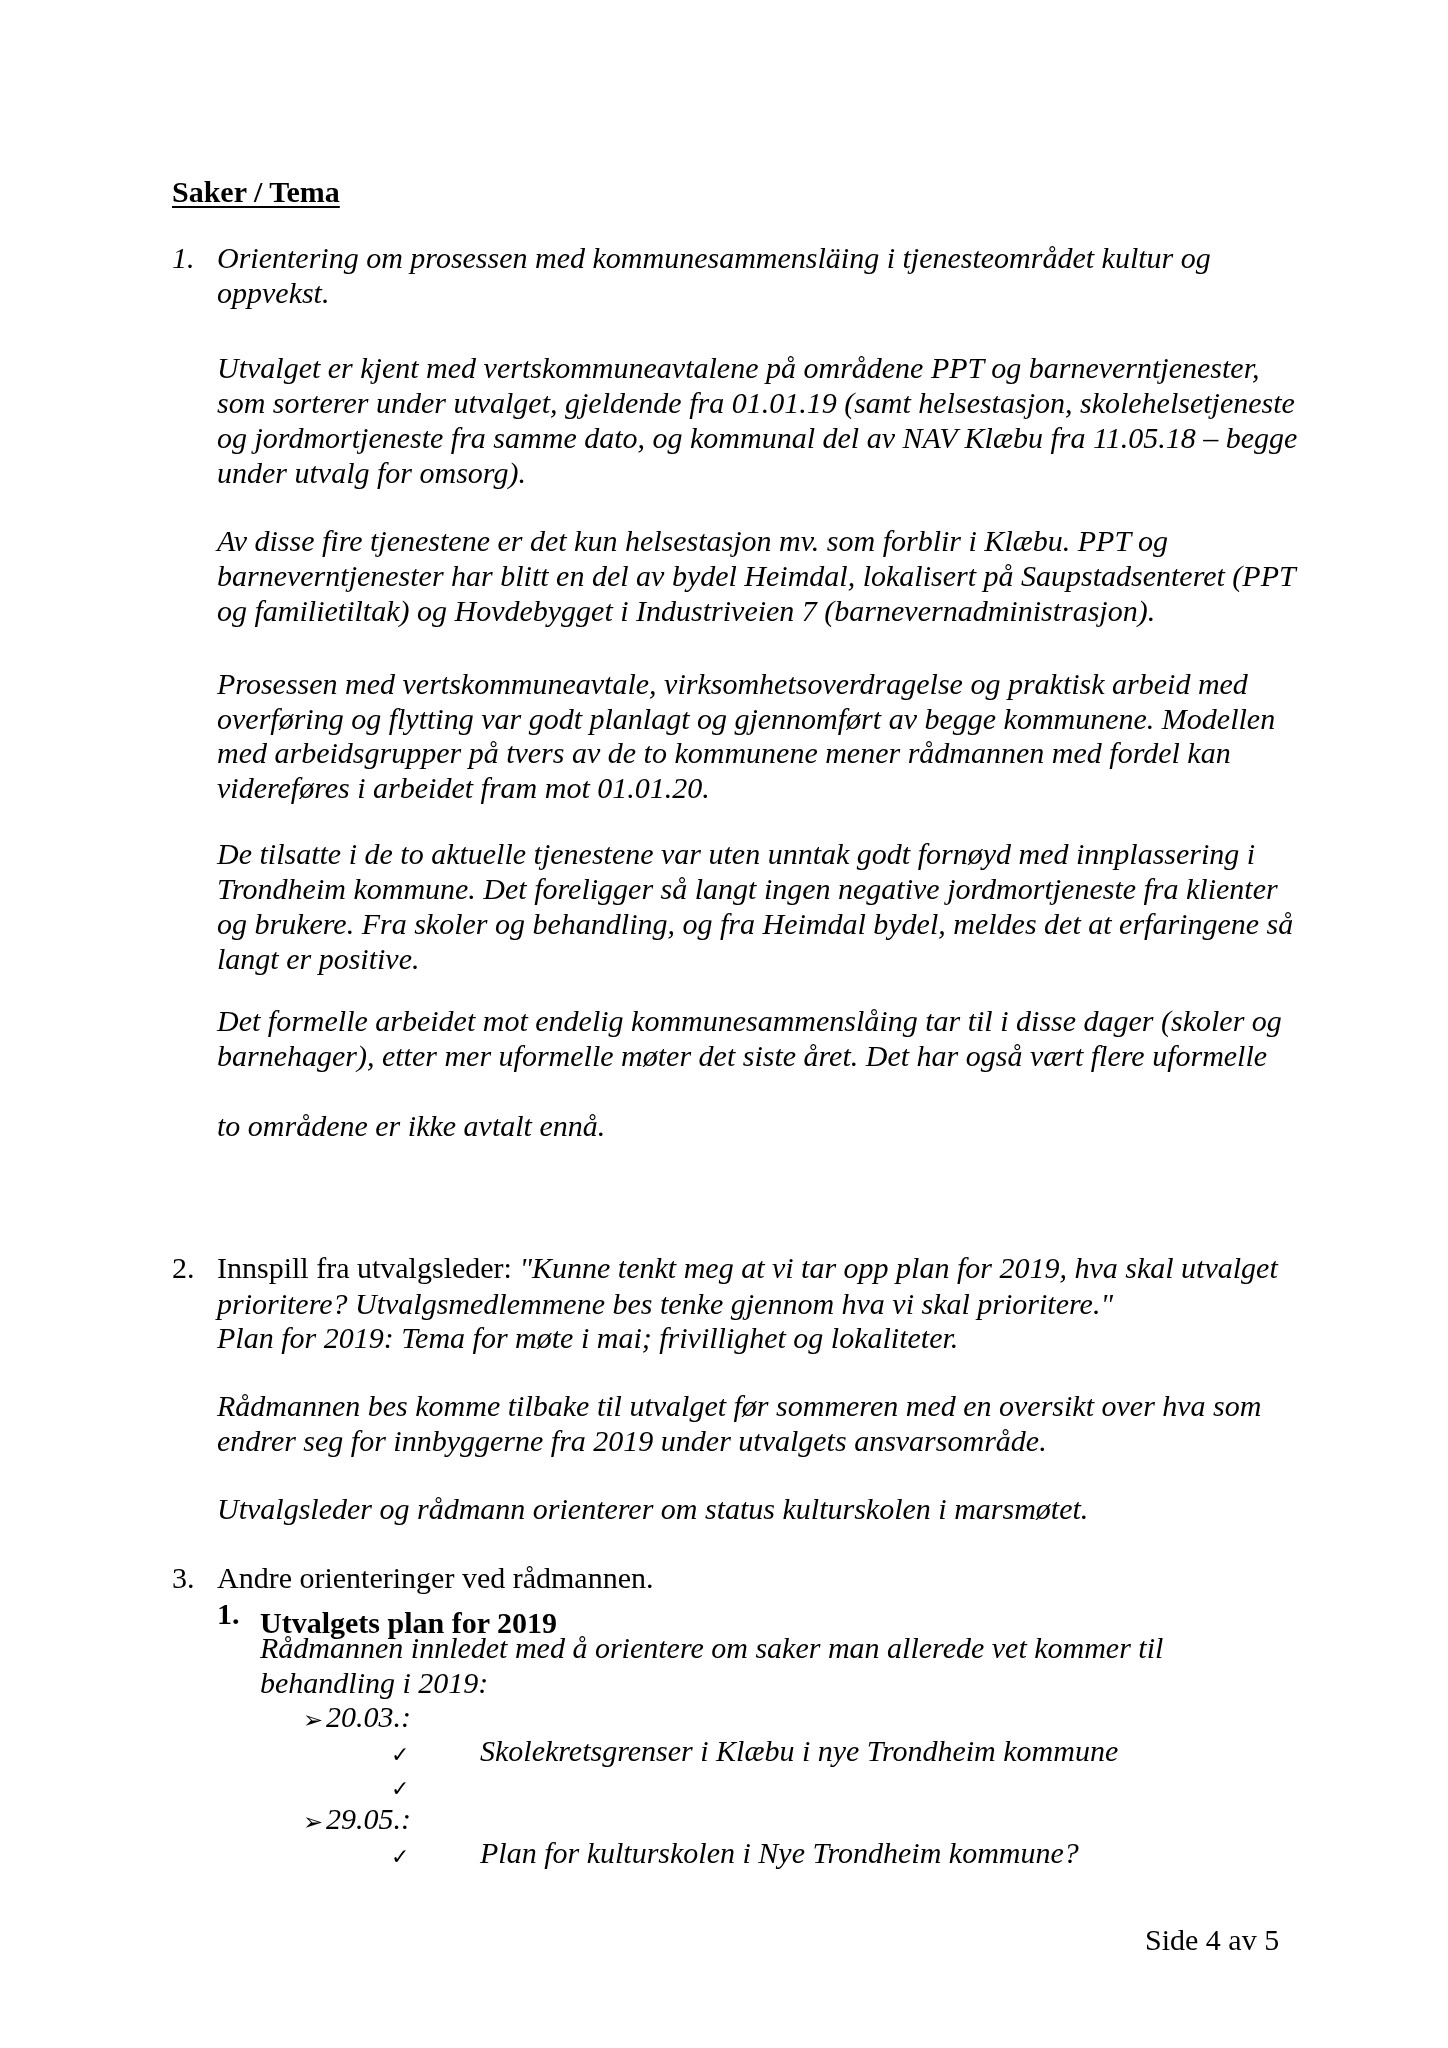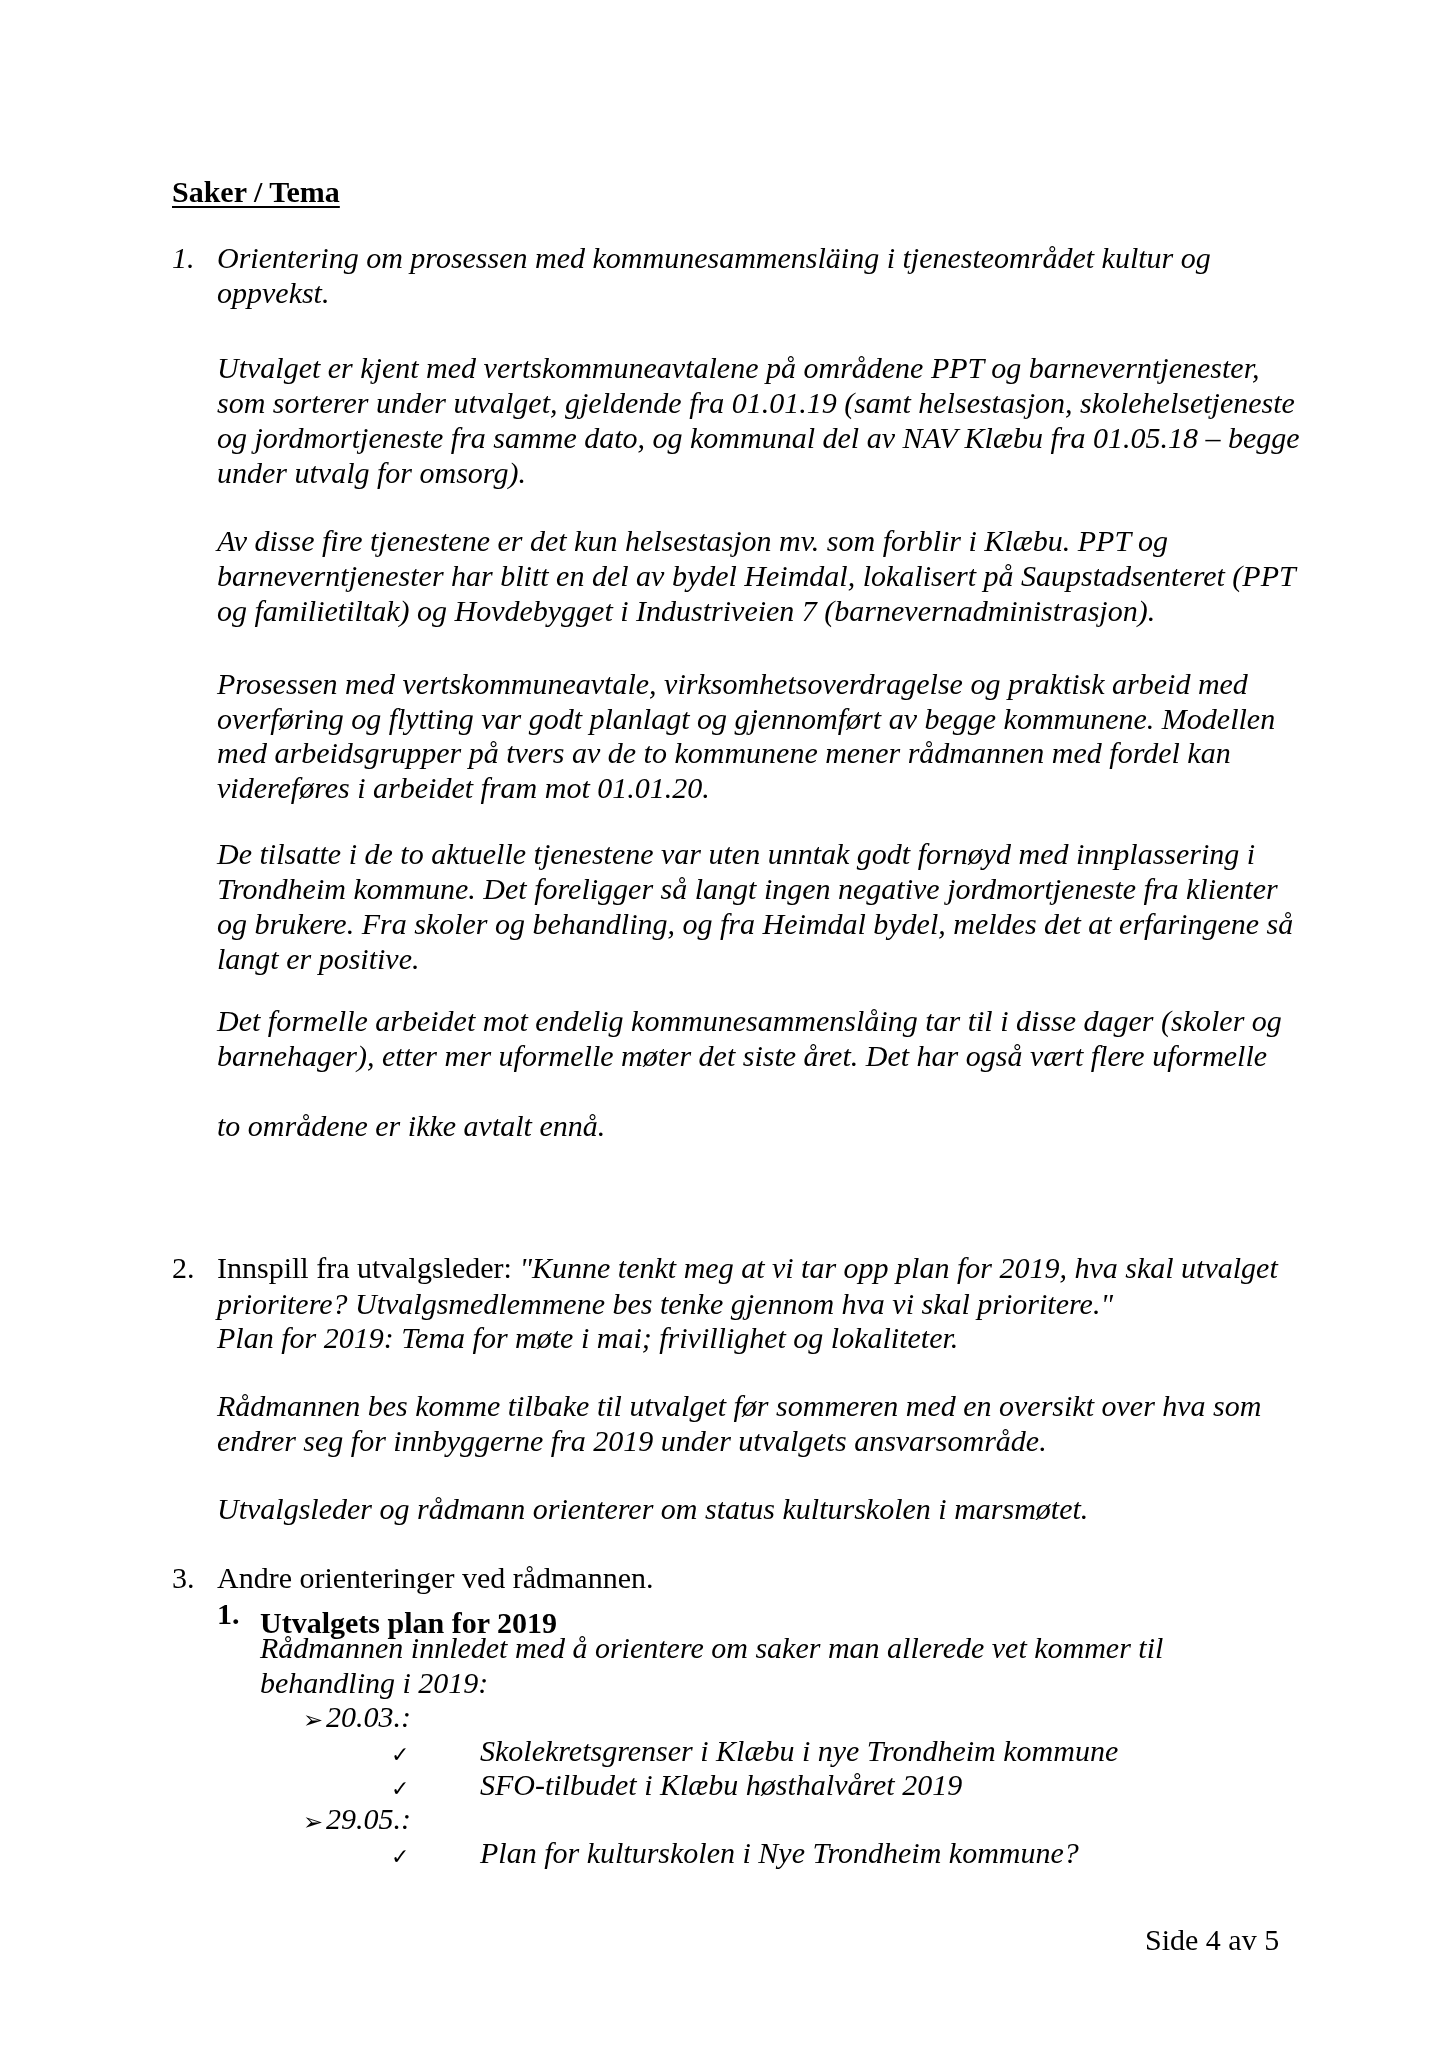--- a/index.html
+++ b/index.html
@@ -26,21 +26,21 @@
 <div class="page">
 
   <div class="line heading">Saker / Tema</div>
 
   <div class="line num it" style="top:243px">1.</div>
   <div class="line t1 it" style="top:243px">Orientering om prosessen med kommunesammensläing i tjenesteområdet kultur og</div>
   <div class="line t1 it" style="top:278px">oppvekst.</div>
 
   <div class="line t1 it" style="top:353px">Utvalget er kjent med vertskommuneavtalene på områdene PPT og barneverntjenester,</div>
   <div class="line t1 it" style="top:388px">som sorterer under utvalget, gjeldende fra 01.01.19 (samt helsestasjon, skolehelsetjeneste</div>
-  <div class="line t1 it" style="top:423px">og jordmortjeneste fra samme dato, og kommunal del av NAV Klæbu fra 01.05.18 – begge</div>
+  <div class="line t1 it" style="top:423px">og jordmortjeneste fra samme dato, og kommunal del av NAV Klæbu fra 11.05.18 – begge</div>
   <div class="line t1 it" style="top:458px">under utvalg for omsorg).</div>
 
   <div class="line t1 it" style="top:526px">Av disse fire tjenestene er det kun helsestasjon mv. som forblir i Klæbu. PPT og</div>
   <div class="line t1 it" style="top:561px">barneverntjenester har blitt en del av bydel Heimdal, lokalisert på Saupstadsenteret (PPT</div>
   <div class="line t1 it" style="top:596px">og familietiltak) og Hovdebygget i Industriveien 7 (barnevernadministrasjon).</div>
 
   <div class="line t1 it" style="top:669px">Prosessen med vertskommuneavtale, virksomhetsoverdragelse og praktisk arbeid med</div>
   <div class="line t1 it" style="top:738px">med arbeidsgrupper på tvers av de to kommunene mener rådmannen med fordel kan</div>
   <div class="line t1 it" style="top:704px">overføring og flytting var godt planlagt og gjennomført av begge kommunene. Modellen</div>
   <div class="line t1 it" style="top:773px">videreføres i arbeidet fram mot 01.01.20.</div>
@@ -72,21 +72,20 @@
   <div class="line t2 it" style="top:1633px">Rådmannen innledet med å orientere om saker man allerede vet kommer til</div>
   <div class="line t2 it" style="top:1668px">behandling i 2019:</div>
 
   <div class="line arrow" style="top:1705px">➢</div>
   <div class="line t3 it" style="top:1702px">20.03.:</div>
 
   <div class="line check" style="top:1740px">✓</div>
   <div class="line t4 it" style="top:1736px">Skolekretsgrenser i Klæbu i nye Trondheim kommune</div>
 
   <div class="line check" style="top:1774px">✓</div>
-  <div class="line t4 it" style="top:1770px">SFO-tilbudet i Klæbu høsthalvåret 2019</div>
 
   <div class="line arrow" style="top:1807px">➢</div>
   <div class="line t3 it" style="top:1804px">29.05.:</div>
 
   <div class="line check" style="top:1842px">✓</div>
   <div class="line t4 it" style="top:1838px">Plan for kulturskolen i Nye Trondheim kommune?</div>
 
   <div class="line footer">Side 4 av 5</div>
 </div>
 

